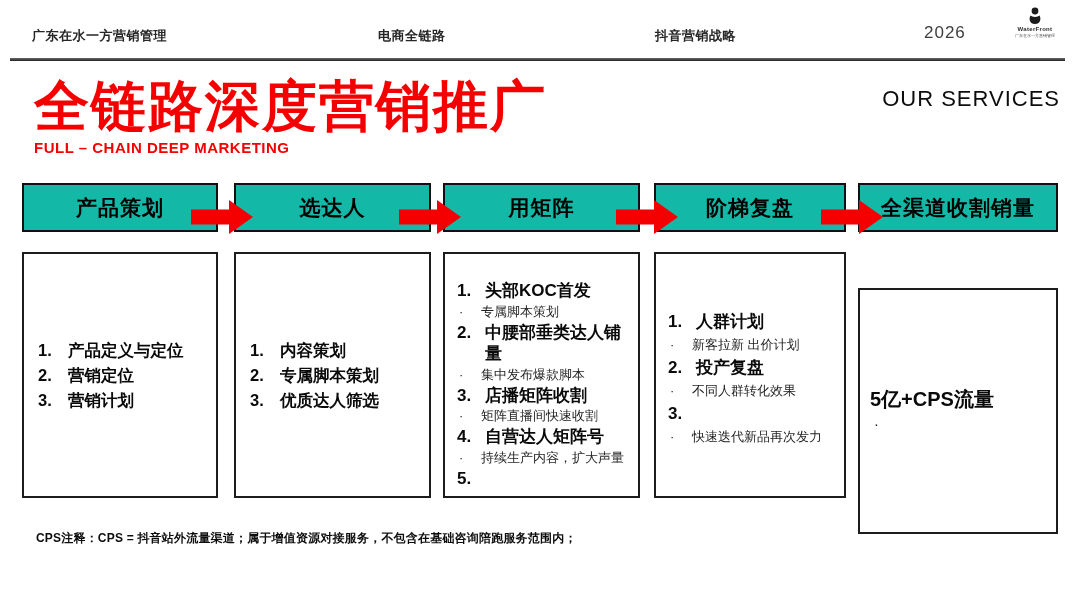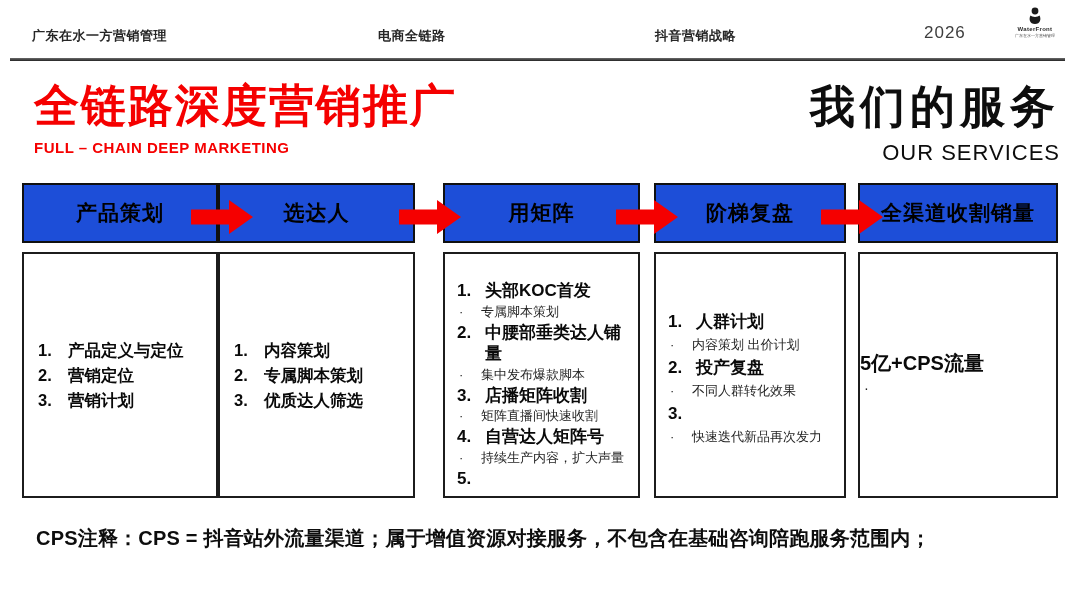--- a/index.html
+++ b/index.html
@@ -18,59 +18,59 @@
   .hdr-c2     { left:655px; }
   .hdr-year   { position:absolute; top:23px; left:924px; font-size:17px; color:#3d3d3d; letter-spacing:1px; }
   .logo       { position:absolute; top:7px; left:1006px; width:58px; text-align:center; }
   .logo svg   { display:block; margin:0 auto; }
   .logo-name  { font-size:6px; font-weight:bold; color:#2b2b2b; letter-spacing:.3px; line-height:7px; }
   .logo-sub   { font-size:4px; color:#555; line-height:5px; white-space:nowrap; overflow:hidden; }
   .divider { position:absolute; top:58px; left:10px; width:1055px; height:3px;
              background:linear-gradient(#6a6a6a,#242424); }
   
   .title-block { position:absolute; left:34px; top:78px; }
-  .title-main  { font-size:45px; font-weight:bold; color:#f50000; letter-spacing:2px; line-height:56px; }
+  .title-main  { font-size:55px; font-weight:bold; color:#f50000; letter-spacing:2px; line-height:56px; }
   .title-sub   { font-size:15px; font-weight:bold; color:#f50000; letter-spacing:.5px; margin-top:5px; }
   .services-block { position:absolute; right:20px; top:80px; text-align:right; }
   .svc-title   { font-size:45px; font-weight:bold; color:#0d0d0d; letter-spacing:5px; line-height:54px; }
   .svc-sub     { font-size:22px; color:#0d0d0d; letter-spacing:1px; margin-top:6px; }
   
   .col  { position:absolute; top:183px; }
   .c0 { left:22px;  width:196px; }
-  .c1 { left:218px; width:197px; }
+  .c1 { left:234px; width:197px; }
   .c2 { left:443px; width:197px; }
   .c3 { left:654px; width:192px; }
   .c4 { left:858px; width:200px; }
-  .hbox { height:60px; border:2px solid #101010; background:#1d4ed8;
+  .hbox { height:49px; border:2px solid #101010; background:#14b8a6;
           display:flex; align-items:center; justify-content:center;
           font-size:21px; font-weight:bold; color:#000; letter-spacing:1px; }
   .cbox { position:absolute; top:69px; left:0; width:100%; height:246px;
           border:2px solid #1c1c1c; background:#fff; }
   .center-list { display:flex; flex-direction:column; justify-content:center; padding-left:14px; }
   .row  { display:flex; align-items:baseline; }
   .row .mk { flex:0 0 30px; }
   .big .mk { flex:0 0 28px; }
   .sub .mk { flex:0 0 24px; padding-left:2px; }
   .bold16 { font-size:16.5px; font-weight:bold; line-height:25px; color:#0a0a0a; }
   .big  { font-size:17px; font-weight:bold; line-height:21px; color:#0a0a0a; }
   .sub  { font-size:13px; line-height:21px; color:#1f1f1f; }
   .pad3 { padding:26px 6px 0 12px; }
   .pad3 .big { line-height:21.5px; }
   .pad3 .sub { line-height:20px; }
   .pad4 { padding:56px 6px 0 12px; }
   .pad4 .big { line-height:23px; }
   .pad4 .sub { line-height:23px; }
   .lead { font-size:20px; font-weight:bold; color:#0a0a0a; line-height:26px; }
-  .c4 .cbox { display:flex; flex-direction:column; justify-content:center; padding-left:0; }
+  .c4 .cbox { display:flex; flex-direction:column; justify-content:center; padding-left:10px;margin-top:36px; }
   .c4 .sub  { font-size:14.5px; line-height:24px; }
   .c4 .sub .mk { flex:0 0 26px; padding-left:4px; }
   
   .arrow { position:absolute; top:200px; width:62px; height:34px; z-index:5; }
   
-  .notes { position:absolute; left:36px; top:527px; font-size:20px; font-weight:bold;
+  .notes { position:absolute; left:36px; top:527px; font-size:12px; font-weight:bold;
            color:#0d0d0d; line-height:22px; letter-spacing:.2px; }
 </style>
 </head>
 <body>
 
 <div class="tophdr-item hdr-left">广东在水一方营销管理</div>
 <div class="tophdr-item hdr-c1">电商全链路</div>
 <div class="tophdr-item hdr-c2">抖音营销战略</div>
 <div class="hdr-year">2026</div>
 <div class="logo">
@@ -83,21 +83,20 @@
   <div class="logo-name">WaterFront</div>
   <div class="logo-sub">广东在水一方营销管理</div>
 </div>
 <div class="divider"></div>
 
 <div class="title-block">
   <div class="title-main">全链路深度营销推广</div>
   <div class="title-sub">FULL – CHAIN DEEP MARKETING</div>
 </div>
 <div class="services-block">
-  <div class="svc-title">我们的服务</div>
   <div class="svc-sub">OUR SERVICES</div>
 </div>
 
 <div class="col c0">
   <div class="hbox">
       <span>产品策划</span>
     </div>
   <div class="cbox center-list">
     <div class="row bold16">
         <span class="mk">1.</span>
@@ -181,21 +180,21 @@
   <div class="hbox">
       <span>阶梯复盘</span>
     </div>
   <div class="cbox pad4">
     <div class="row big">
         <span class="mk">1.</span>
         <span>人群计划</span>
       </div>
     <div class="row sub">
         <span class="mk">·</span>
-        <span>内容策划 出价计划</span>
+        <span>新客拉新 出价计划</span>
       </div>
     <div class="row big">
         <span class="mk">2.</span>
         <span>投产复盘</span>
       </div>
     <div class="row sub">
         <span class="mk">·</span>
         <span>不同人群转化效果</span>
       </div>
     <div class="row big">

